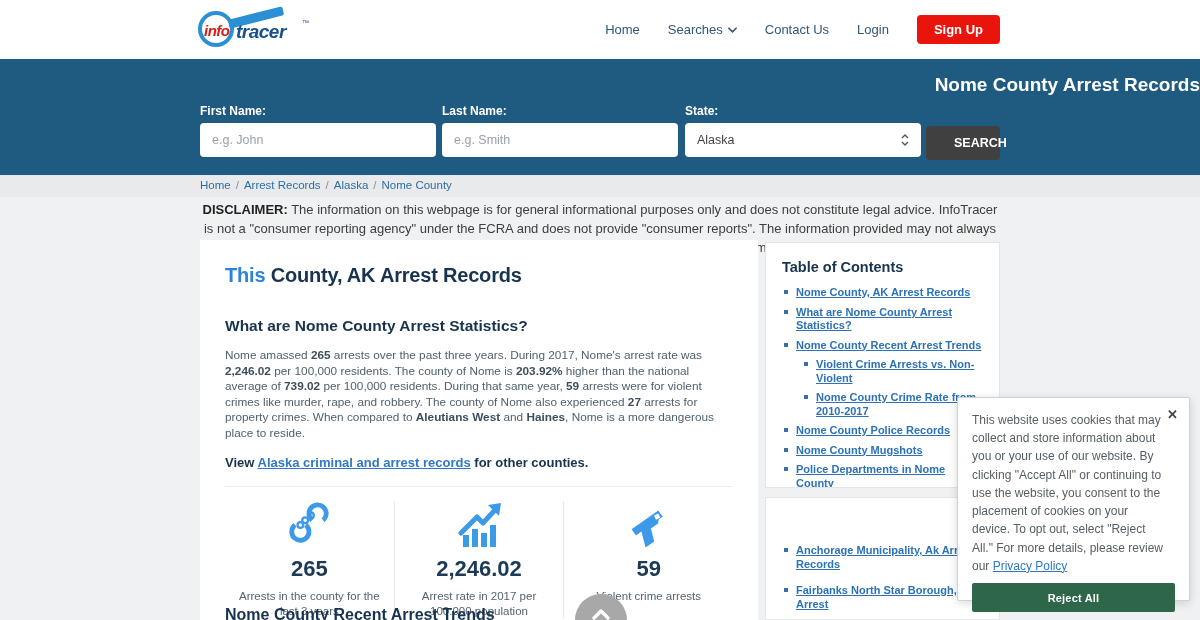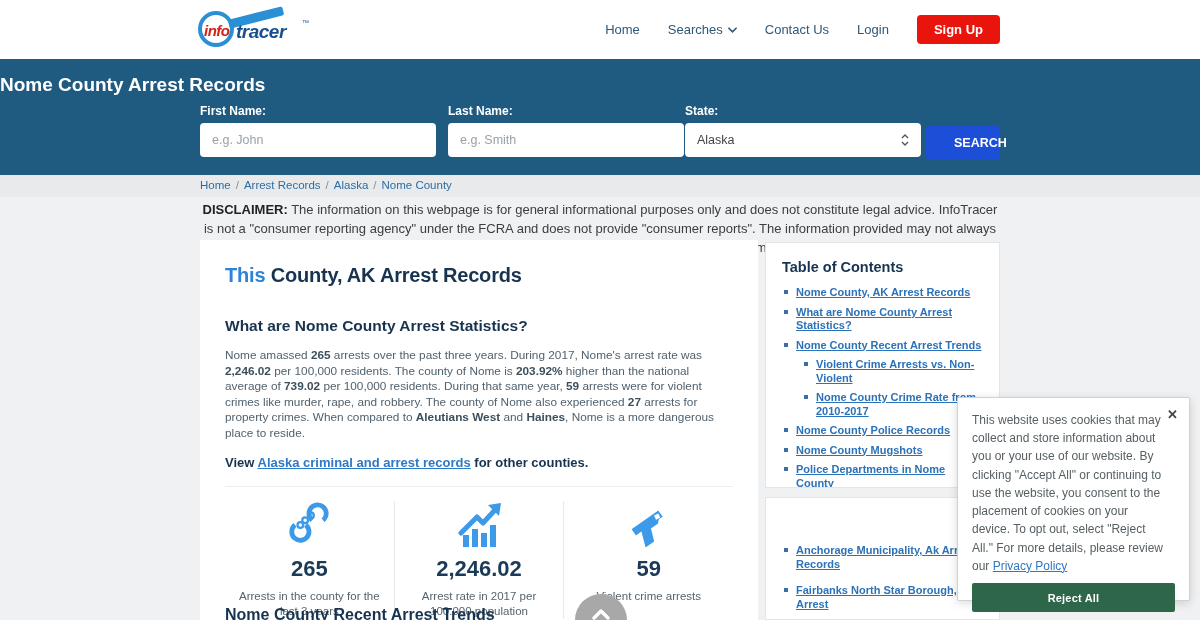--- a/index.html
+++ b/index.html
@@ -19,31 +19,31 @@
                  color:#174f8f; letter-spacing:-0.5px; }
   .logo-tm { position:absolute; left:104px; top:12px; font-size:7px; color:#174f8f; }
   .nav { position:absolute; right:200px; top:0; height:59px; display:flex; align-items:center; gap:28px; }
   .nav-link { font-size:13px; color:#2f5876; cursor:pointer; display:flex; align-items:center; gap:5px; }
   .caret-down { width:9px; height:6px; }
   .btn-signup { background:#e9150d; color:#ffffff; font-size:13px; font-weight:bold; border:none;
                 border-radius:4px; padding:7px 17px; cursor:pointer; }
 
   
   .hero { position:absolute; left:0; top:59px; width:1200px; height:116px; background:#1f5a80; }
-  .hero-title { text-align:left; color:#ffffff; font-size:19px; font-weight:bold; margin-top:15px; }
+  .hero-title { text-align:right; color:#ffffff; font-size:19px; font-weight:bold; margin-top:15px; }
   .hero-form { position:absolute; left:200px; top:45px; width:800px; height:56px; }
   .fgroup { position:absolute; top:0; }
   .fgroup label { display:block; color:#ffffff; font-size:12px; font-weight:bold; margin-bottom:5px; }
   .fgroup input, .fake-select { width:236px; height:34px; border:none; border-radius:4px; background:#ffffff;
                   font-size:12.5px; padding:0 12px; color:#444; outline:none; font-family:"Liberation Sans",sans-serif; }
   .fgroup input::placeholder { color:#9aa1a8; }
   .fake-select { display:flex; align-items:center; justify-content:space-between; cursor:pointer; }
   .stepper { display:flex; flex-direction:column; gap:2px; align-items:center; }
   .stepper svg { display:block; }
-  .btn-search { position:absolute; right:0; top:22px; width:74px; height:34px; background:#1d4ed8; color:#fff;
+  .btn-search { position:absolute; right:0; top:22px; width:74px; height:34px; background:#404040; color:#fff;
                 font-size:12.5px; font-weight:bold; border:none; border-radius:4px; cursor:pointer;padding-left:28px; }
 
   
   .crumbbar { position:absolute; left:0; top:175px; width:1200px; height:22px; background:#e8eaeb; }
   .crumbs { position:absolute; left:200px; top:4px; font-size:11.5px; }
   .crumbs a { color:#2e6da4; text-decoration:none; cursor:pointer; }
   .crumb-sep { color:#85909a; margin:0 5px; }
   .disclaimer { position:absolute; left:202px; top:201px; width:796px; text-align:center; font-size:13px;
                 line-height:1.45; color:#3d3d3d; }
   .disclaimer b { color:#222; }
@@ -129,21 +129,21 @@
   </div>
 </div>
 
 <div class="hero">
   <div class="hero-title">Nome County Arrest Records</div>
   <div class="hero-form">
     <div class="fgroup" style="left:0;">
       <label>First Name:</label>
       <input type="text" placeholder="e.g. John" style="">
     </div>
-    <div class="fgroup" style="left:248px;">
+    <div class="fgroup" style="left:242px;">
       <label>Last Name:</label>
       <input type="text" placeholder="e.g. Smith" style="">
     </div>
     <div class="fgroup" style="left:485px;">
       <label>State:</label>
       <div class="fake-select">
         <span>Alaska</span>
         <span class="stepper">
           <svg width="8" height="5" viewBox="0 0 8 5">
               <polyline points="1,4 4,1 7,4" fill="none" stroke="#555" stroke-width="1.4"></polyline>

